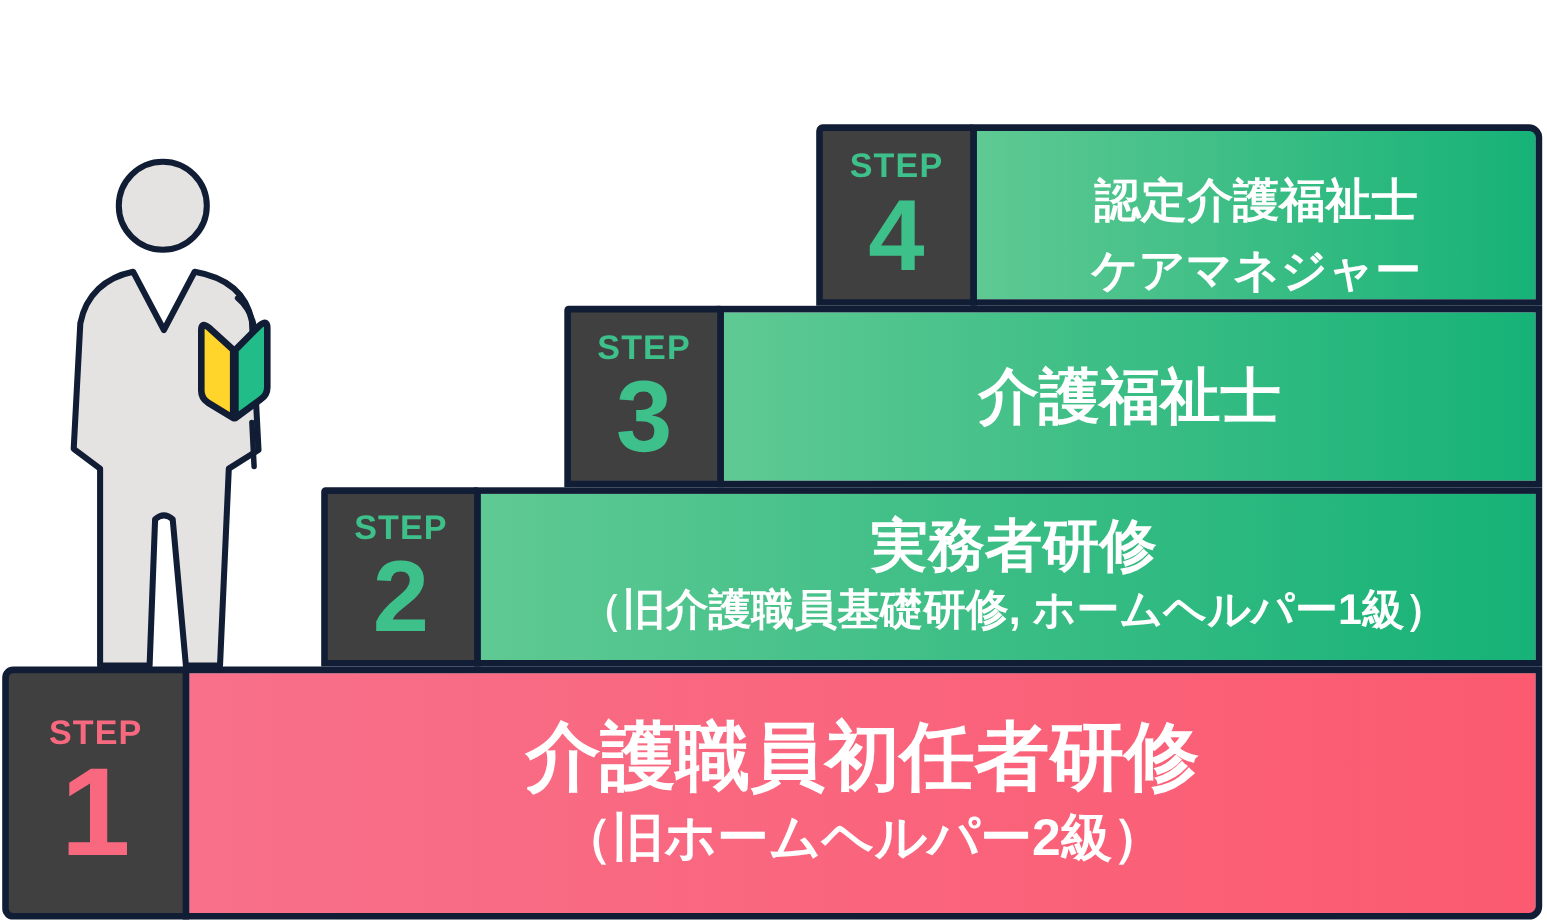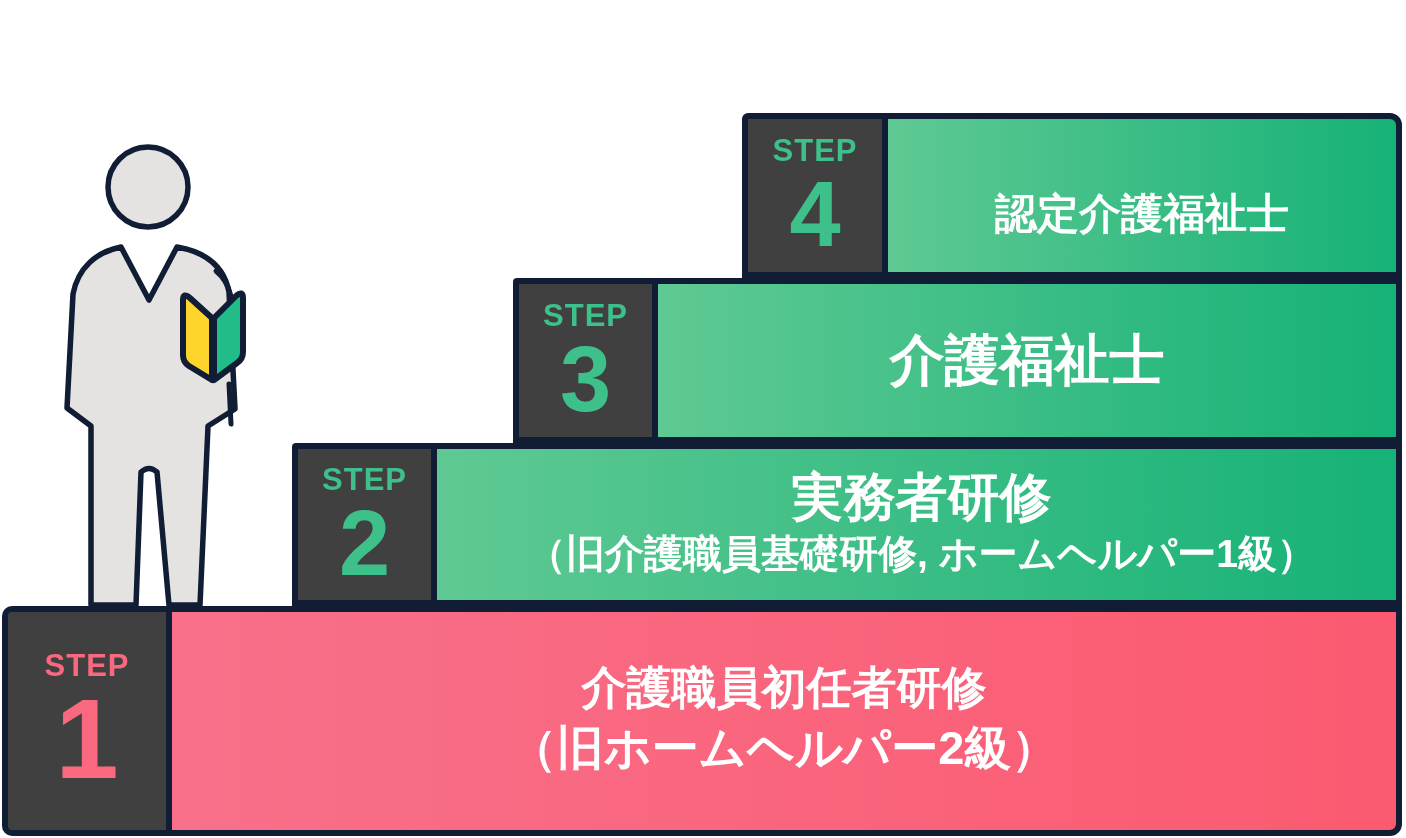--- a/index.html
+++ b/index.html
@@ -33,21 +33,21 @@
   .bar1{left:166px;top:606px;width:1236px;height:230px;border-radius:0 0 12px 0;}
   .bar2{left:431px;top:443px;width:971px;height:163px;padding-left:10px;}
   .bar3{left:652px;top:278px;width:750px;height:165px;}
   .bar4{left:882px;top:113px;width:520px;height:165px;border-radius:0 12px 0 0;}
   .bar .t{font-weight:bold;line-height:1.15;}
   .bar4 .t{font-size:42px;line-height:1.0;margin-top:37px;}
   .bar4 .t + .t{margin-top:22px;}
   .bar3 .t{font-size:55px;}
   .bar2 .t{font-size:52px;}
   .bar2 .sub{font-weight:bold;font-size:39px;}
-  .bar1 .t{font-size:45px;text-align:center;}
+  .bar1 .t{font-size:68px;text-align:center;}
   .bar1 .sub{font-weight:bold;font-size:47px;margin-top:3px;}
   
   #person{position:absolute;left:48px;top:128px;width:200px;height:480px;z-index:4;}
 </style>
 </head>
 <body>
 
 <div id="stage">
 
   <svg id="person" viewBox="0 0 200 480" aria-hidden="true">
@@ -79,20 +79,21 @@
       <path d="M 166 190 L 188 168 Q 195 162 195 170 L 195 224 Q 195 231 189 235 L 166 252 Z" fill="#21bc87" stroke="#101d35" stroke-width="6" stroke-linejoin="round"></path>
     </g>
   </svg>
 
   <div class="badge badge4">
     <span class="step-word green-txt">STEP</span>
     <span class="step-num green-txt">4</span>
   </div>
   <div class="bar green bar4">
     <div class="t">認定介護福祉士</div>
+    <div class="t">ケアマネジャー</div>
   </div>
 
   <div class="badge badge3">
     <span class="step-word green-txt">STEP</span>
     <span class="step-num green-txt">3</span>
   </div>
   <div class="bar green bar3">
     <div class="t">介護福祉士</div>
   </div>
 

